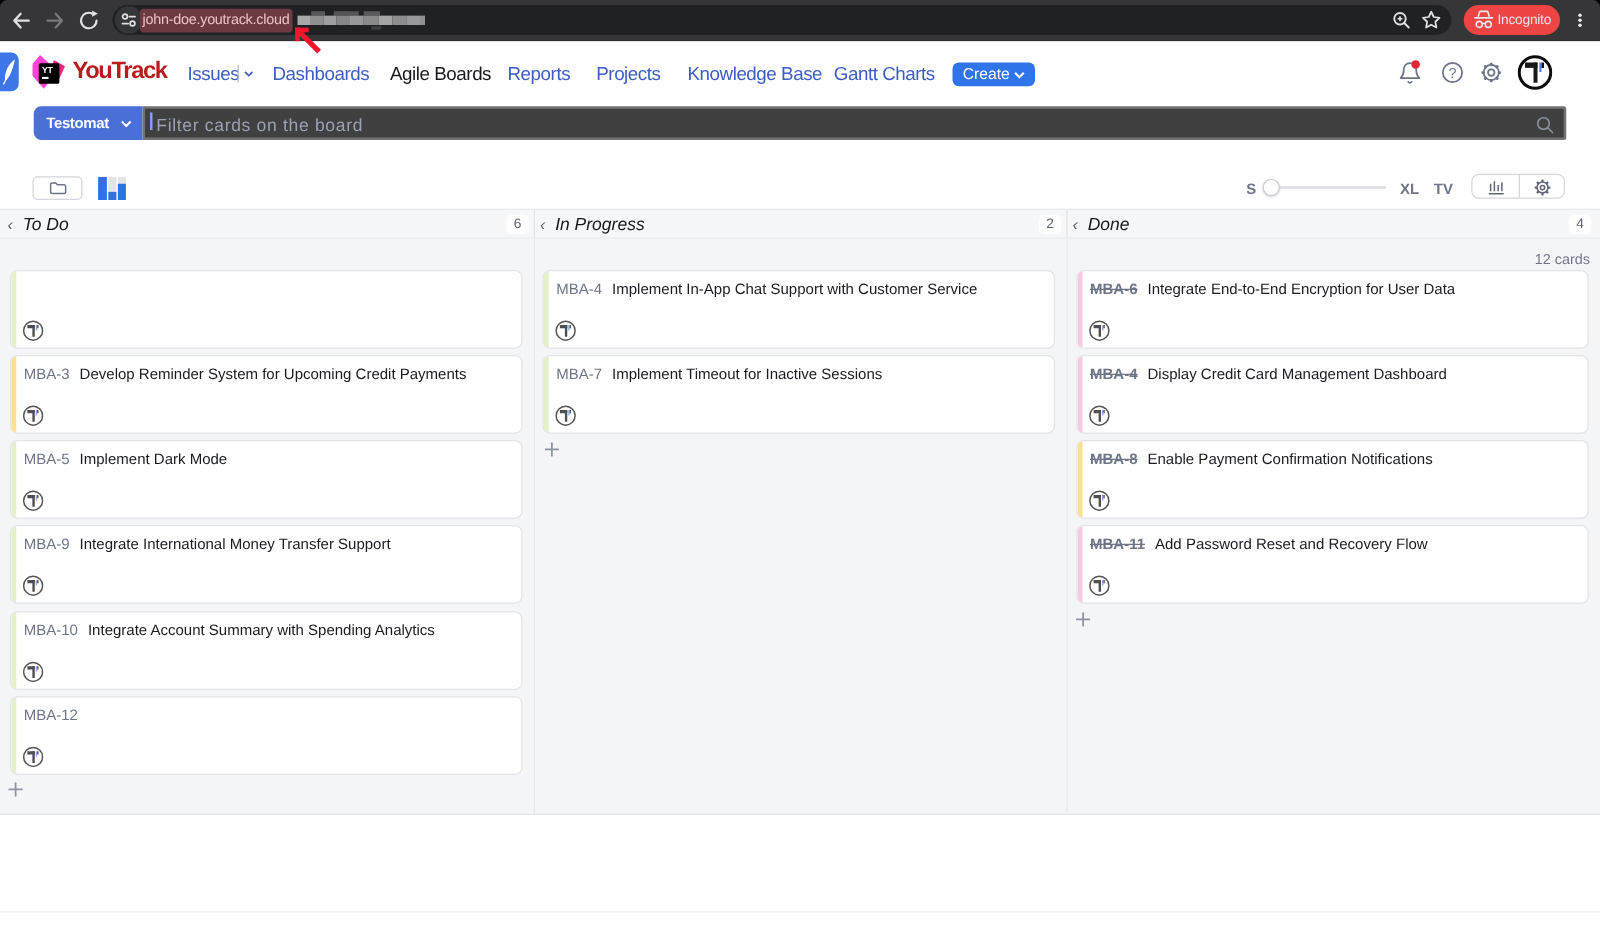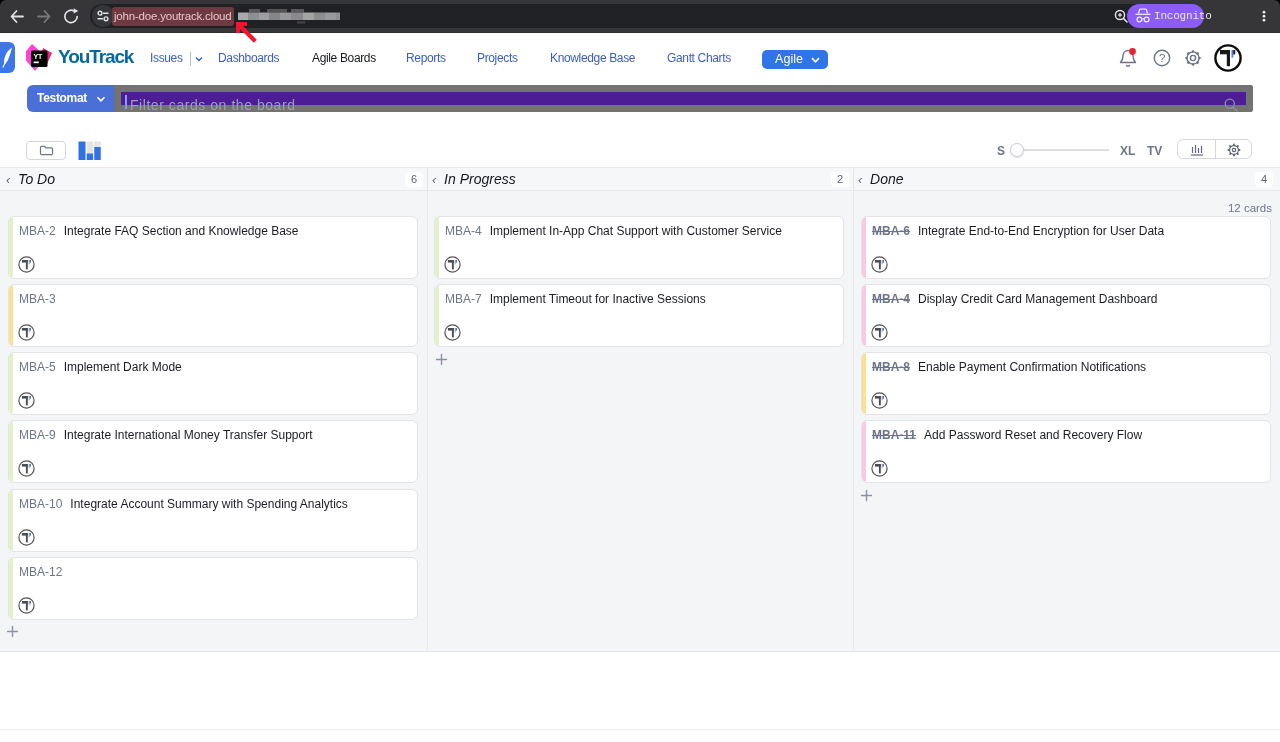--- a/index.html
+++ b/index.html
@@ -5,34 +5,34 @@
   * { margin:0; padding:0; box-sizing:border-box; }
   html,body { width:1280px; height:742px; background:#fff; font-family:"Liberation Sans", sans-serif; overflow:hidden; }
   .abs { position:absolute; }
   #page { position:relative; width:1280px; height:742px; }
 
   
   #chrome { position:absolute; left:0; top:0; width:1280px; height:33px; background:#363639; }
   #omnibox { position:absolute; left:90px; top:4px; width:1071px; height:24px; border-radius:12px; background:#202124; }
   #tunechip { position:absolute; left:2px; top:1px; width:22px; height:22px; border-radius:50%; background:#35363a; }
   #urlhl { position:absolute; left:22px; top:2.5px; height:19px; border-radius:3px; background:#6d3a41; color:#eac3c7; font-size:11.5px; line-height:19px; padding:0 2px; letter-spacing:-0.2px;}
-  #incog { position:absolute; left:1127px; top:4px; width:77px; height:24px; border-radius:12px; background:#8b5cf6; color:#e6e6e8; font-size:12px;font-family:Liberation Mono, monospace; }
+  #incog { position:absolute; left:1171px; top:4px; width:77px; height:24px; border-radius:12px; background:#ef4444; color:#e6e6e8; font-size:12px; }
   .cicon { position:absolute; top:0; }
 
   
   #apphead { position:absolute; left:0; top:33px; width:1280px; height:52px; background:#fff; }
   #bluetab { position:absolute; left:0; top:9px; width:15px; height:31px; background:#3d76e8; border-radius:0 6px 6px 0; }
-  #ytname { position:absolute; left:58px; top:13px; font-size:19px; font-weight:bold; color:#0369a1; letter-spacing:-1.1px;}
-  .nav { position:absolute; top:18px; font-size:12px; color:#3b5cc4; white-space:nowrap; letter-spacing:-0.35px; }
+  #ytname { position:absolute; left:58px; top:13px; font-size:19px; font-weight:bold; color:#b91c1c; letter-spacing:-1.1px;}
+  .nav { position:absolute; top:18px; font-size:15px; color:#3b5cc4; white-space:nowrap; letter-spacing:-0.35px; }
   .nav.active { color:#17191e; }
   #createbtn { position:absolute; left:762px; top:17px; width:66px; height:19px; background:#2f74e8; border-radius:5px; color:#fff; font-size:12.5px; text-align:center; line-height:19px; }
 
   
   #tbtn { position:absolute; left:27px; top:85px; width:87px; height:27px; background:#4a6fd6; border-radius:6px 0 0 6px; color:#fff; font-size:12px; font-weight:bold; letter-spacing:-0.3px; line-height:27px; }
-  #filter { position:absolute; left:114px; top:85px; width:1139px; height:27px; border:7px solid #737373; background:#4c1d95; border-radius:0 2px 2px 0; }
+  #filter { position:absolute; left:114px; top:85px; width:1139px; height:27px; border:2px solid #737373; background:#404040; border-radius:0 2px 2px 0; }
   #filter .ph { position:absolute; left:9px; top:5px; font-size:14px; color:#99a1b4; letter-spacing:0.55px; }
   #caret { position:absolute; left:4px; top:3px; width:2px; height:14px; background:#7e9ff2; }
 
   
   #folderbtn { position:absolute; left:26px; top:141px; width:40px; height:19px; border:1px solid #d3d6dc; border-radius:4px; background:#fff; }
   .tlabel { position:absolute; font-size:12px; color:#6f7689; font-weight:bold; }
   #viewgrp { position:absolute; left:1177px; top:139px; width:75px; height:20px; border:1px solid #d6d8de; border-radius:6px; background:#fff; }
 
   
   #colband { position:absolute; left:0; top:167px; width:1280px; height:24px; background:#f6f7f9; border-top:1px solid #e7e9ec; border-bottom:1px solid #e7e9ec; }
@@ -157,21 +157,21 @@
     <div class="abs" style="left:190px;top:19px;width:1px;height:14px;background:#b3b9c6"></div>
     <svg class="abs" style="left:193px;top:22px" width="12" height="8" viewBox="0 0 12 8">
         <path d="M3 2.5 L6 5.5 L9 2.5" stroke="#3b5cc4" stroke-width="1.4" fill="none"></path>
       </svg>
     <div class="nav" style="left:218px">Dashboards</div>
     <div class="nav active" style="left:312px">Agile Boards</div>
     <div class="nav" style="left:406px">Reports</div>
     <div class="nav" style="left:477px">Projects</div>
     <div class="nav" style="left:550px">Knowledge Base</div>
     <div class="nav" style="left:667px">Gantt Charts</div>
-    <div id="createbtn"><span style="margin-right:12px">Agile</span>
+    <div id="createbtn"><span style="margin-right:12px">Create</span>
     <svg style="position:absolute;right:8px;top:6.5px" width="9" height="7" viewBox="0 0 9 7">
           <path d="M1 1.2 L4.5 4.8 L8 1.2" stroke="#fff" stroke-width="1.7" fill="none"></path>
         </svg>
   </div>
     <svg class="abs" style="left:1117px;top:14px" width="22" height="22" viewBox="0 0 22 22">
       <path d="M11 3.5 C7.8 3.5 6 6 6 9 C6 13 4.5 14.5 3.5 15.5 H18.5 C17.5 14.5 16 13 16 9 C16 6 14.2 3.5 11 3.5 Z" stroke="#6b7488" stroke-width="1.4" fill="none" stroke-linejoin="round"></path>
       <path d="M9.3 18 a1.8 1.8 0 0 0 3.4 0" stroke="#6b7488" stroke-width="1.4" fill="none"></path>
       <circle cx="15.5" cy="4.5" r="3.4" fill="#e32636"></circle>
     </svg>
     <svg class="abs" style="left:1151px;top:14px" width="22" height="22" viewBox="0 0 22 22">
@@ -276,36 +276,33 @@
 
   <div id="board">
     <div class="colsep" style="left:427px"></div>
     <div class="colsep" style="left:853px"></div>
     <div id="cardcount">12 cards</div>
   </div>
 
   <div id="cards">
     <div class="card" style="left:8px;top:216px">
       <div class="stripe g"></div>
-      <div class="row">
-          <span class="cid">MBA-2</span>
-          <span class="ctitle">Integrate FAQ Section and Knowledge Base</span>
-        </div>
       <svg class="cav" width="17" height="17" viewBox="0 0 17 17">
           <circle cx="8.5" cy="8.5" r="7.6" stroke="#555" stroke-width="1.2" fill="#fff"></circle>
           <rect x="3.9" y="4" width="5.9" height="2.6" fill="#4e4e50"></rect>
           <rect x="7.9" y="4" width="1.9" height="9.4" fill="#4e4e50"></rect>
           <rect x="10.6" y="4" width="1.1" height="4.4" fill="#8cabf0"></rect>
           <rect x="11.7" y="4" width="1.1" height="2.6" fill="#4e4e50"></rect>
         </svg>
     </div>
     <div class="card" style="left:8px;top:284px">
       <div class="stripe y"></div>
       <div class="row">
           <span class="cid">MBA-3</span>
+          <span class="ctitle">Develop Reminder System for Upcoming Credit Payments</span>
         </div>
       <svg class="cav" width="17" height="17" viewBox="0 0 17 17">
           <circle cx="8.5" cy="8.5" r="7.6" stroke="#555" stroke-width="1.2" fill="#fff"></circle>
           <rect x="3.9" y="4" width="5.9" height="2.6" fill="#4e4e50"></rect>
           <rect x="7.9" y="4" width="1.9" height="9.4" fill="#4e4e50"></rect>
           <rect x="10.6" y="4" width="1.1" height="4.4" fill="#8cabf0"></rect>
           <rect x="11.7" y="4" width="1.1" height="2.6" fill="#4e4e50"></rect>
         </svg>
     </div>
     <div class="card" style="left:8px;top:352px">

